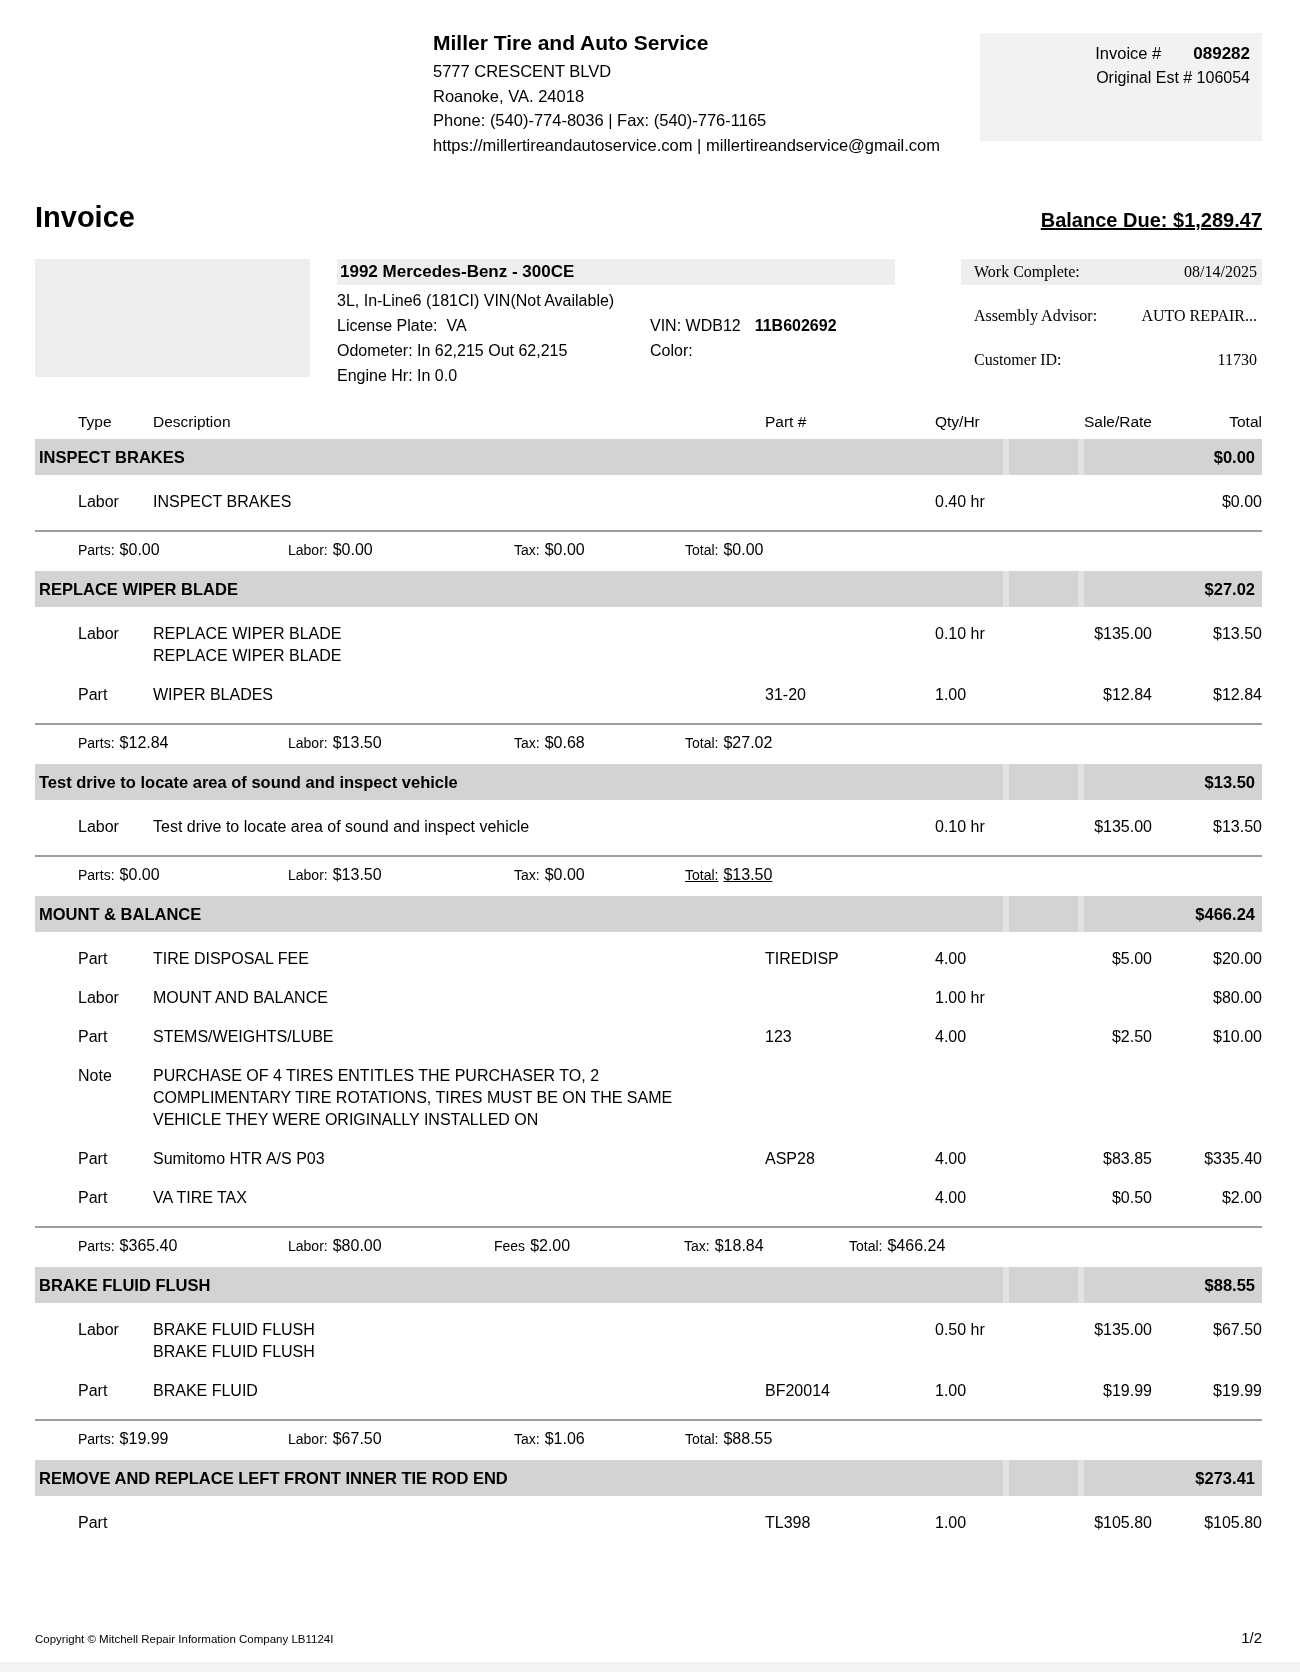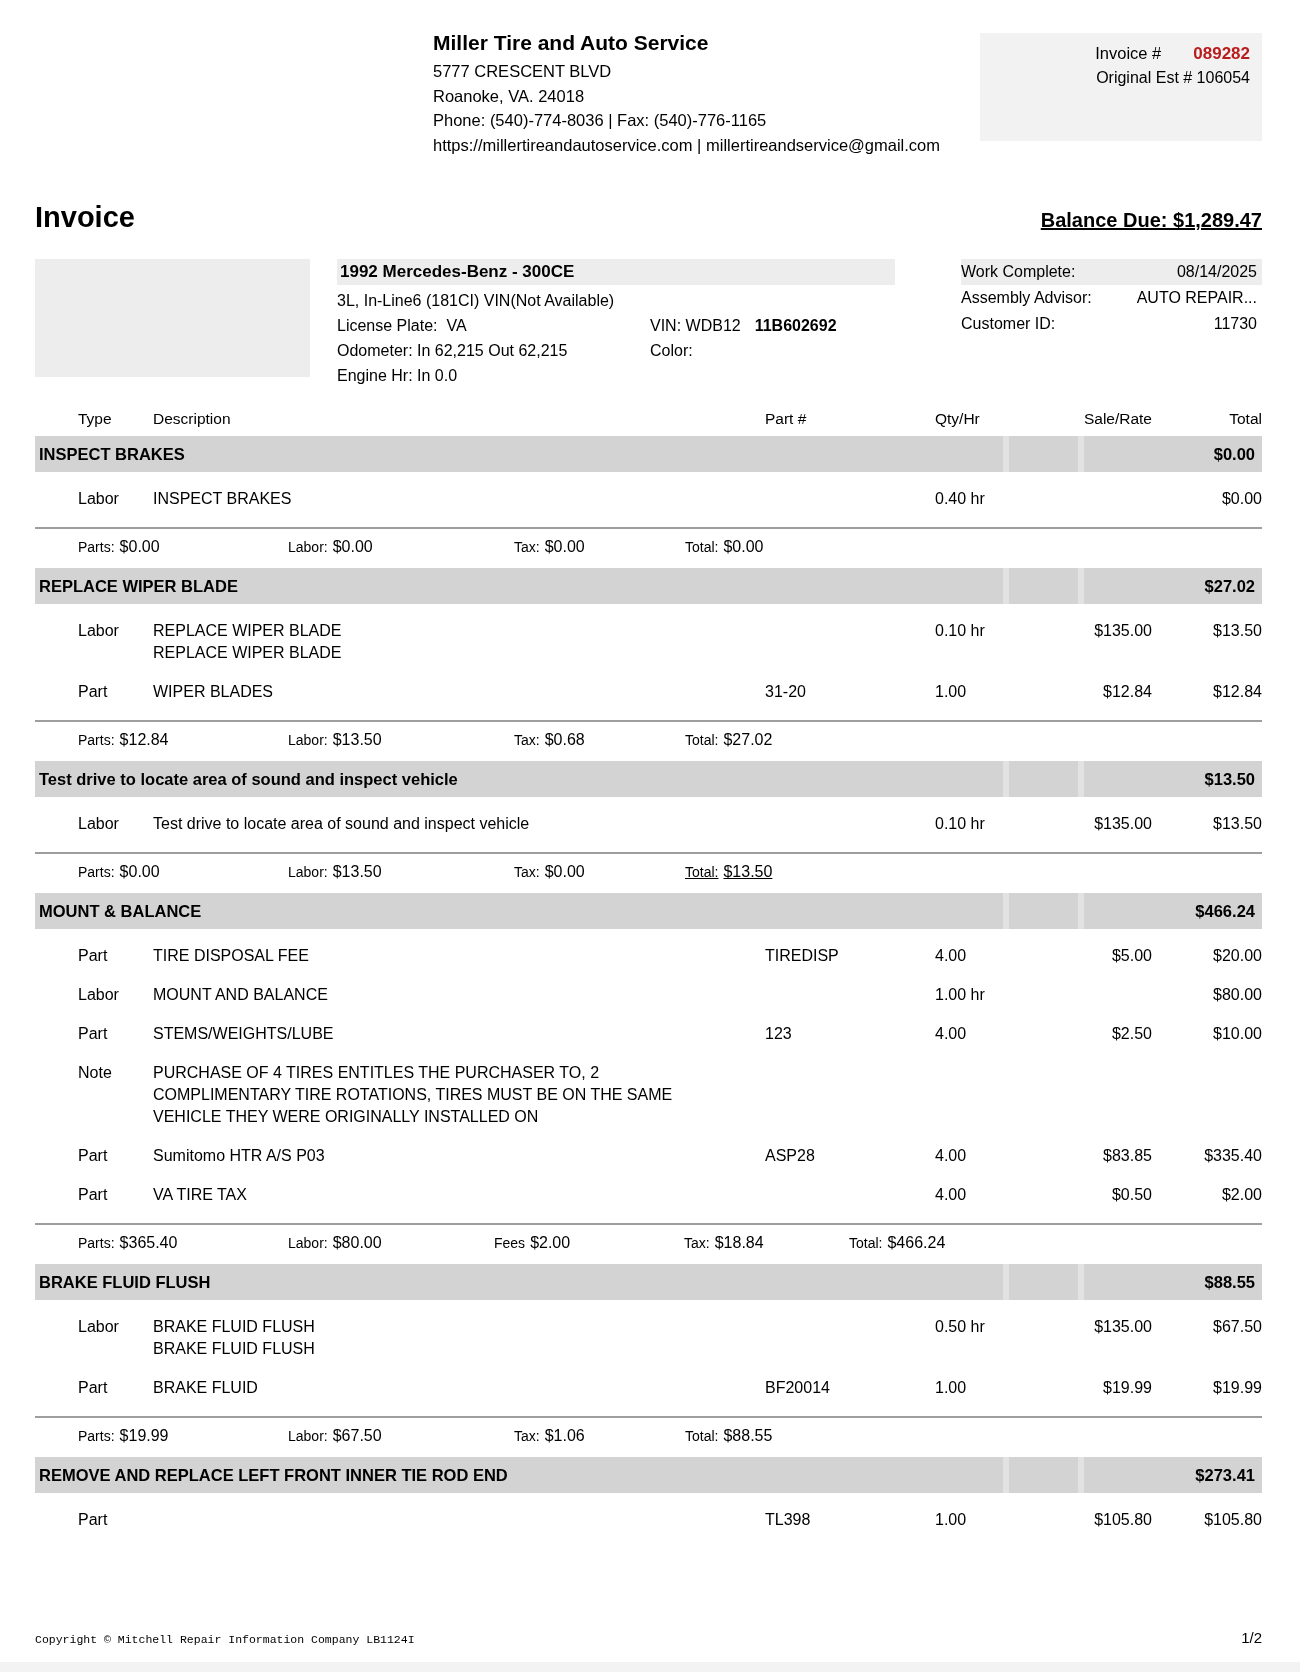--- a/index.html
+++ b/index.html
@@ -26,21 +26,21 @@
 
   
   .vehicle { display:flex; margin-top:25px; }
   .veh-photo { width:275px; height:118px; background:#ededed; flex:0 0 auto; }
   .veh-mid { width:558px; margin-left:27px; flex:0 0 auto; }
   .veh-title { background:#ededed; font-size:17px; font-weight:bold; height:26px; line-height:26px; padding-left:3px; margin-bottom:3px; }
   .veh-line { font-size:16px; line-height:25px; white-space:pre-wrap; }
   .veh-cols { display:grid; grid-template-columns:313px auto; }
   .vin-bold { font-weight:bold; margin-left:14px; }
   .veh-right { flex:1 1 auto; margin-left:66px; }
-  .vr-row { display:flex; font-size:16px; height:26px; line-height:26px; padding-right:5px; margin-bottom:0; }
+  .vr-row { display:flex; font-size:16px; height:26px; line-height:26px; padding-left:13px; padding-right:5px; margin-bottom:18px;font-family:Liberation Serif, serif; }
   .vr-row.gray { background:#ededed; }
   .vr-value { margin-left:auto; }
 
   
   .grid-row { display:grid; grid-template-columns:43px 75px 1fr 145px 125px 117px 110px; }
   .col-head { margin-top:22px; font-size:15.5px; margin-bottom:8px; }
   .c-type { grid-column:2; }
   .c-desc { grid-column:3; padding-right:18px; white-space:pre-line; }
   .c-part { grid-column:4; }
   .c-qty  { grid-column:5; padding-left:25px; }
@@ -56,42 +56,42 @@
   .rows { padding-top:16px; }
   .item-row { font-size:16px; line-height:22px; margin-bottom:17px; }
 
   .summary-row { position:relative; border-top:2px solid #9e9e9e; height:41px; margin-top:2px; }
   .sum-pair { position:absolute; top:9px; white-space:nowrap; }
   .sum-label { font-size:14px; }
   .sum-value { font-size:16px; margin-left:5px; }
 
   
   .footer { position:absolute; left:35px; right:38px; bottom:26px; display:flex; align-items:baseline; }
-  .copyright { font-size:11.5px;font-family:Liberation Mono, monospace; }
+  .copyright { font-size:11.5px; }
   .page-num { margin-left:auto; font-size:15px; }
   .bottom-band { position:absolute; bottom:0; left:0; width:100%; height:10px; background:#f3f3f3; }
 </style>
 </head>
 <body>
 
 <div class="page">
   <div class="content">
 
     <div class="header">
       <div class="company">
         <div class="company-name">Miller Tire and Auto Service</div>
         <div class="company-line">5777 CRESCENT BLVD</div>
         <div class="company-line">Roanoke, VA. 24018</div>
         <div class="company-line">Phone: (540)-774-8036 | Fax: (540)-776-1165</div>
         <div class="company-line">https://millertireandautoservice.com | millertireandservice@gmail.com</div>
       </div>
       <div class="invoice-box">
         <div class="inv-line1">
           <span>Invoice #</span>
-          <span class="inv-num" id="inv-num" style="color: #b91c1c;">089282</span>
+          <span class="inv-num" id="inv-num" style="color: #000000;">089282</span>
         </div>
         <div class="inv-line2">Original Est # 106054</div>
       </div>
     </div>
 
     <div class="title-row">
       <div class="page-title">Invoice</div>
       <div class="balance-due">Balance Due: $1,289.47</div>
     </div>
 

